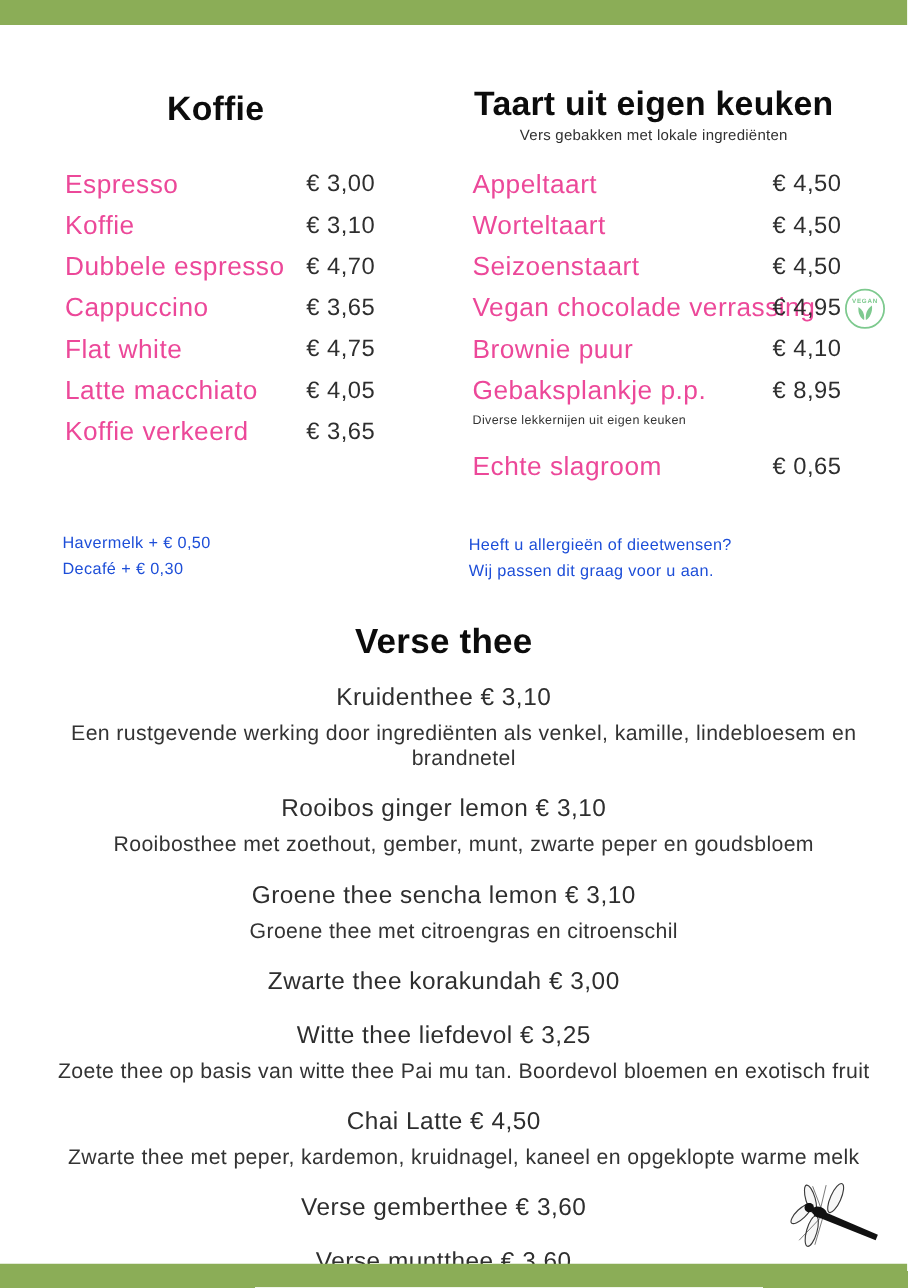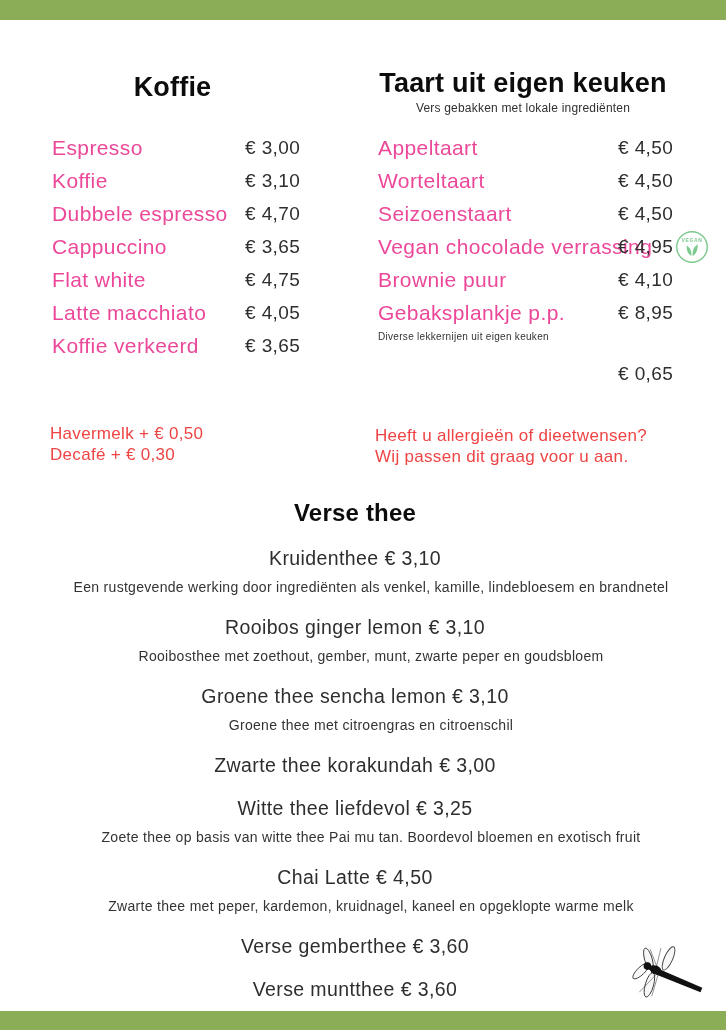--- a/index.html
+++ b/index.html
@@ -22,29 +22,29 @@
 
   .menu-row { position:relative; height:32.9px; display:flex; align-items:center; }
   .item-name { font-size:21px; letter-spacing:0.4px; color:#ec4899; white-space:nowrap; }
   .item-price { position:absolute; font-size:19px; letter-spacing:0.4px; color:#2e2e2e; white-space:nowrap; }
   .koffie-items .item-price { left:193px; }
   .taart-items .item-price { left:240px; }
   .item-note { font-size:10px; line-height:20px; letter-spacing:0.3px; color:#333; margin:-2px 0 10px; }
 
   .vegan-badge { position:absolute; left:297px; top:50%; transform:translateY(-50%); width:34px; height:34px; }
 
-  .small-note { position:absolute; font-size:17px; line-height:20.5px; letter-spacing:0.3px; color:#ef4444; }
+  .small-note { position:absolute; font-size:13px; line-height:20.5px; letter-spacing:0.3px; color:#1d4ed8; }
   .koffie-extras { left:50px; top:424px; }
   .allergy-note { left:375px; top:426px; }
 
   
   .thee-section { position:absolute; left:0; top:498px; width:710px; text-align:center; }
-  .thee-title { margin-bottom:0; font-size:24px; }
+  .thee-title { margin-bottom:0; font-size:28px; }
   .tea-name { font-size:19.5px; letter-spacing:0.4px; line-height:26px; margin-top:17px; color:#2e2e2e; }
-  .tea-desc { font-size:14px; letter-spacing:0.3px; line-height:20px; margin-top:6px; color:#333;padding-left:32px; }
+  .tea-desc { font-size:17px; letter-spacing:0.3px; line-height:20px; margin-top:6px; color:#333;padding-left:32px; }
 
   .dragonfly { position:absolute; left:626px; top:940px; width:86px; height:72px; }
 </style>
 </head>
 <body>
 
 <div class="page">
 
   <div class="bar bar-top"></div>
 
@@ -170,20 +170,21 @@
         <div class="menu-row">
           <span class="item-name">Gebaksplankje p.p.</span>
           <span class="item-price">€ 8,95</span>
 
         </div>
         <div class="item-note">Diverse lekkernijen uit eigen keuken</div>
       </div>
 
       <div class="menu-item">
         <div class="menu-row">
+          <span class="item-name">Echte slagroom</span>
           <span class="item-price">€ 0,65</span>
 
         </div>
 
       </div>
     </div>
 
   <div class="small-note allergy-note">
 
       <div class="allergy-line">Heeft u allergieën of dieetwensen?</div>

